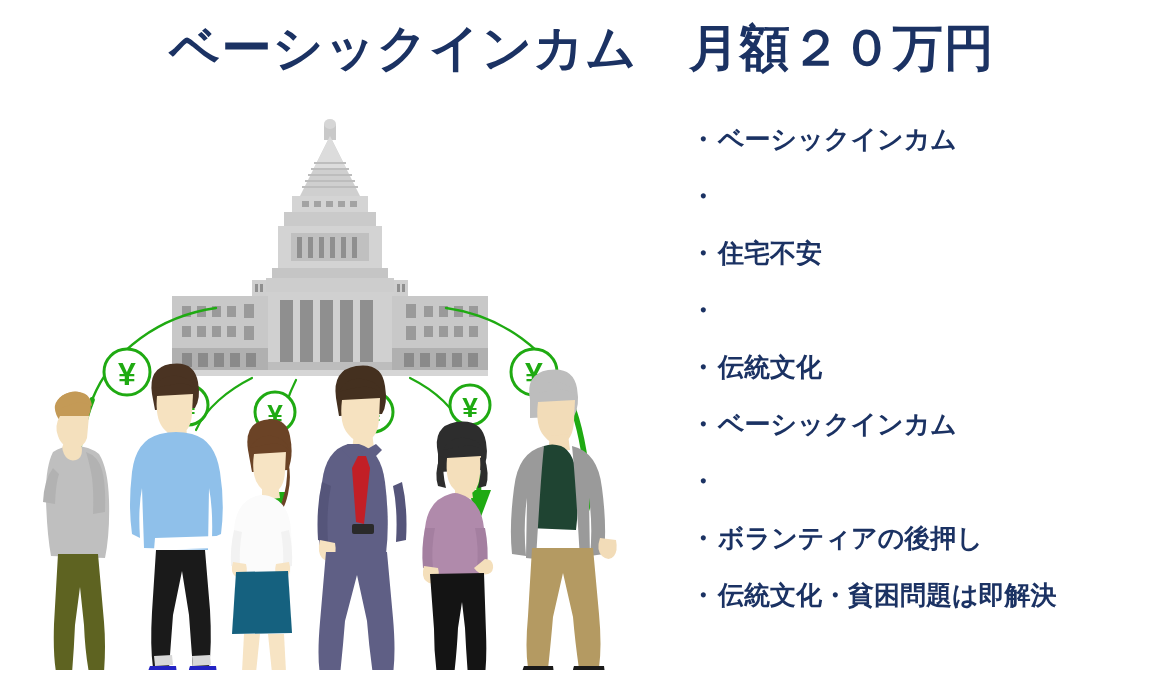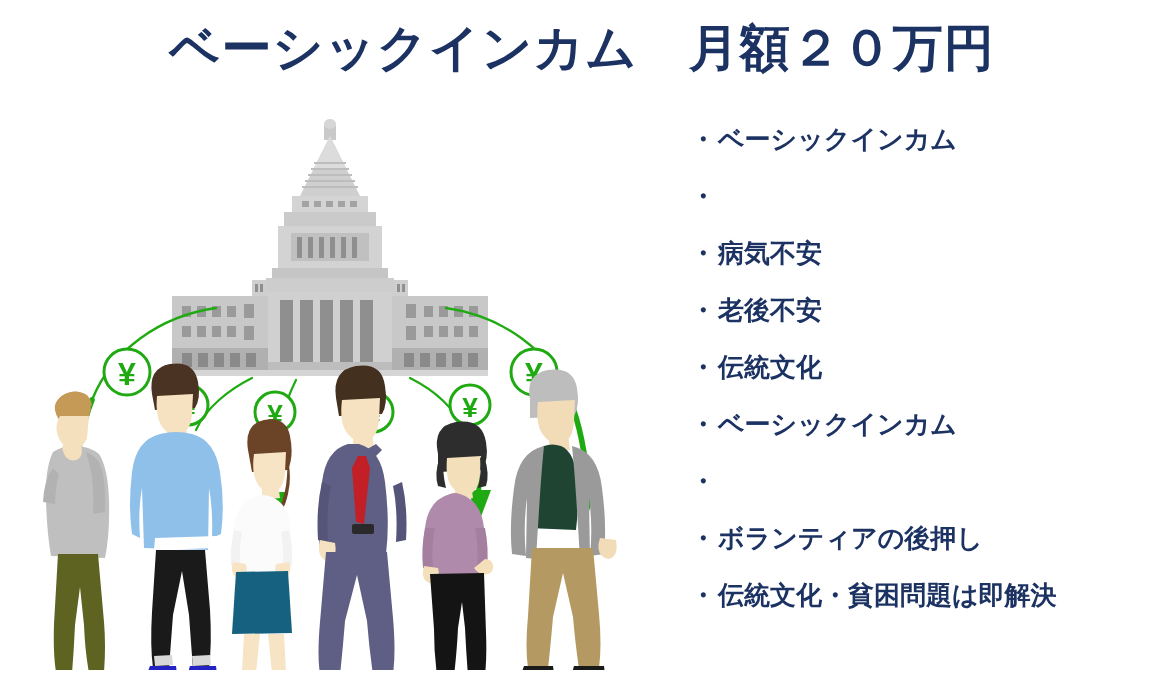--- a/index.html
+++ b/index.html
@@ -352,25 +352,24 @@
   <div id="bullets">
     <div class="bullet">
       <span class="dot">・</span>
       <span class="btxt">ベーシックインカム</span>
     </div>
     <div class="bullet">
       <span class="dot">・</span>
     </div>
     <div class="bullet">
       <span class="dot">・</span>
-      <span class="btxt">病気不安</span>
-    </div>
-    <div class="bullet">
-      <span class="dot">・</span>
-      <span class="btxt">老後不安</span>
+      <span class="btxt">住宅不安</span>
+    </div>
+    <div class="bullet">
+      <span class="dot">・</span>
     </div>
     <div class="bullet">
       <span class="dot">・</span>
       <span class="btxt">伝統文化</span>
     </div>
     <div class="bullet">
       <span class="dot">・</span>
       <span class="btxt">ベーシックインカム</span>
     </div>
     <div class="bullet">

